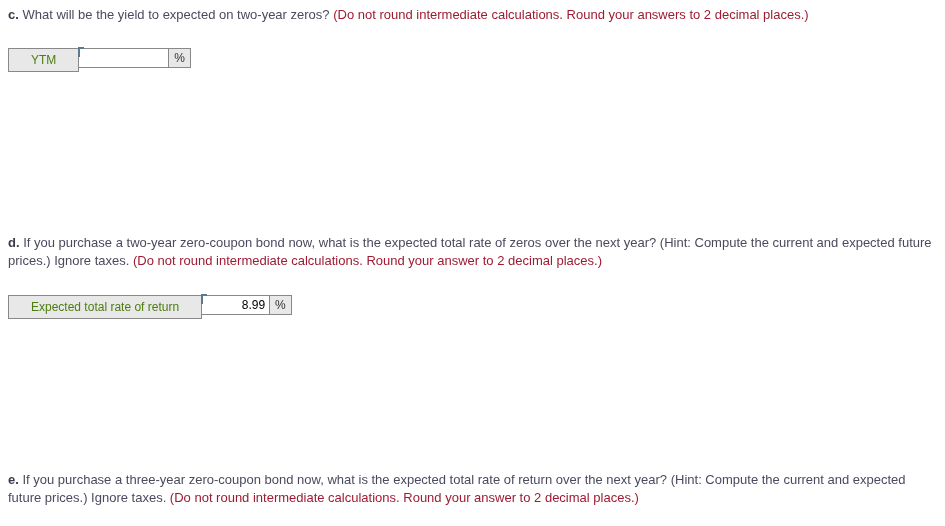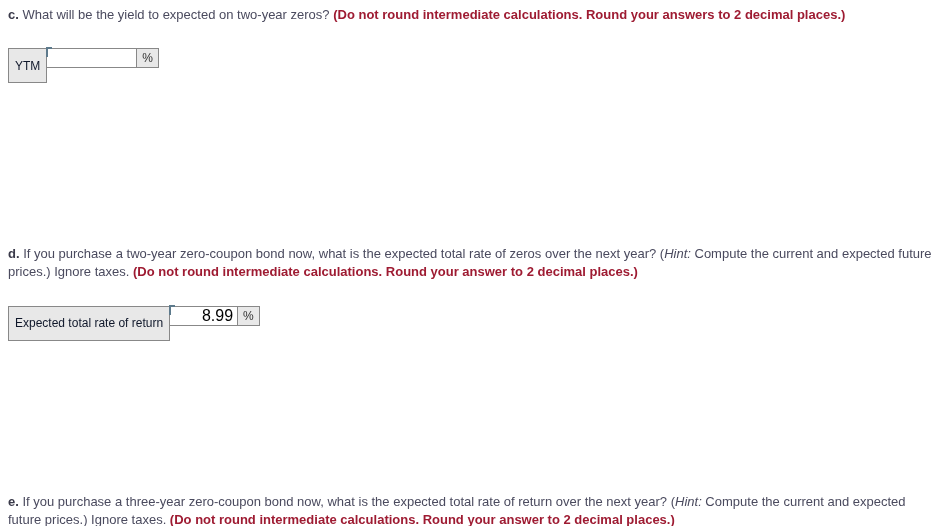--- a/index.html
+++ b/index.html
@@ -17,52 +17,51 @@
   }
   .question-text {
     line-height: 1.4;
     color: #4a4a5e;
   }
   .part-label {
     font-weight: bold;
     color: #3a3a4a;
   }
   .instruction {
-    font-weight: bold;
+    font-weight: normal;
     color: #9e1b32;
   }
   .hint-label {
-    font-style: italic;
   }
   .answer-row {
     margin-top: 24px;
     display: flex;
     align-items: stretch;
   }
   .answer-label-cell {
     border: 1px solid #888;
     background: #e8e8e8;
-    padding: 2px 6px;
+    padding: 2px 22px;
     font-size: 12px;
-    color: #0f172a;
+    color: #4d7c0f;
     display: flex;
     align-items: center;
-    height: 35px;
+    height: 24px;
   }
   .answer-input-wrap {
     position: relative;
     display: flex;
     align-items: stretch;
     height: 20px;
   }
   .answer-input {
     border: 1px solid #888;
     border-left: none;
     background: #fff;
-    font-size: 16px;
+    font-size: 12px;
     padding: 0 4px;
     text-align: right;
     height: 20px;
     width: 90px;
     outline: none;
   }
   .ytm-input { width: 90px; }
   .rate-input { width: 68px; }
   .tick {
     position: absolute;

